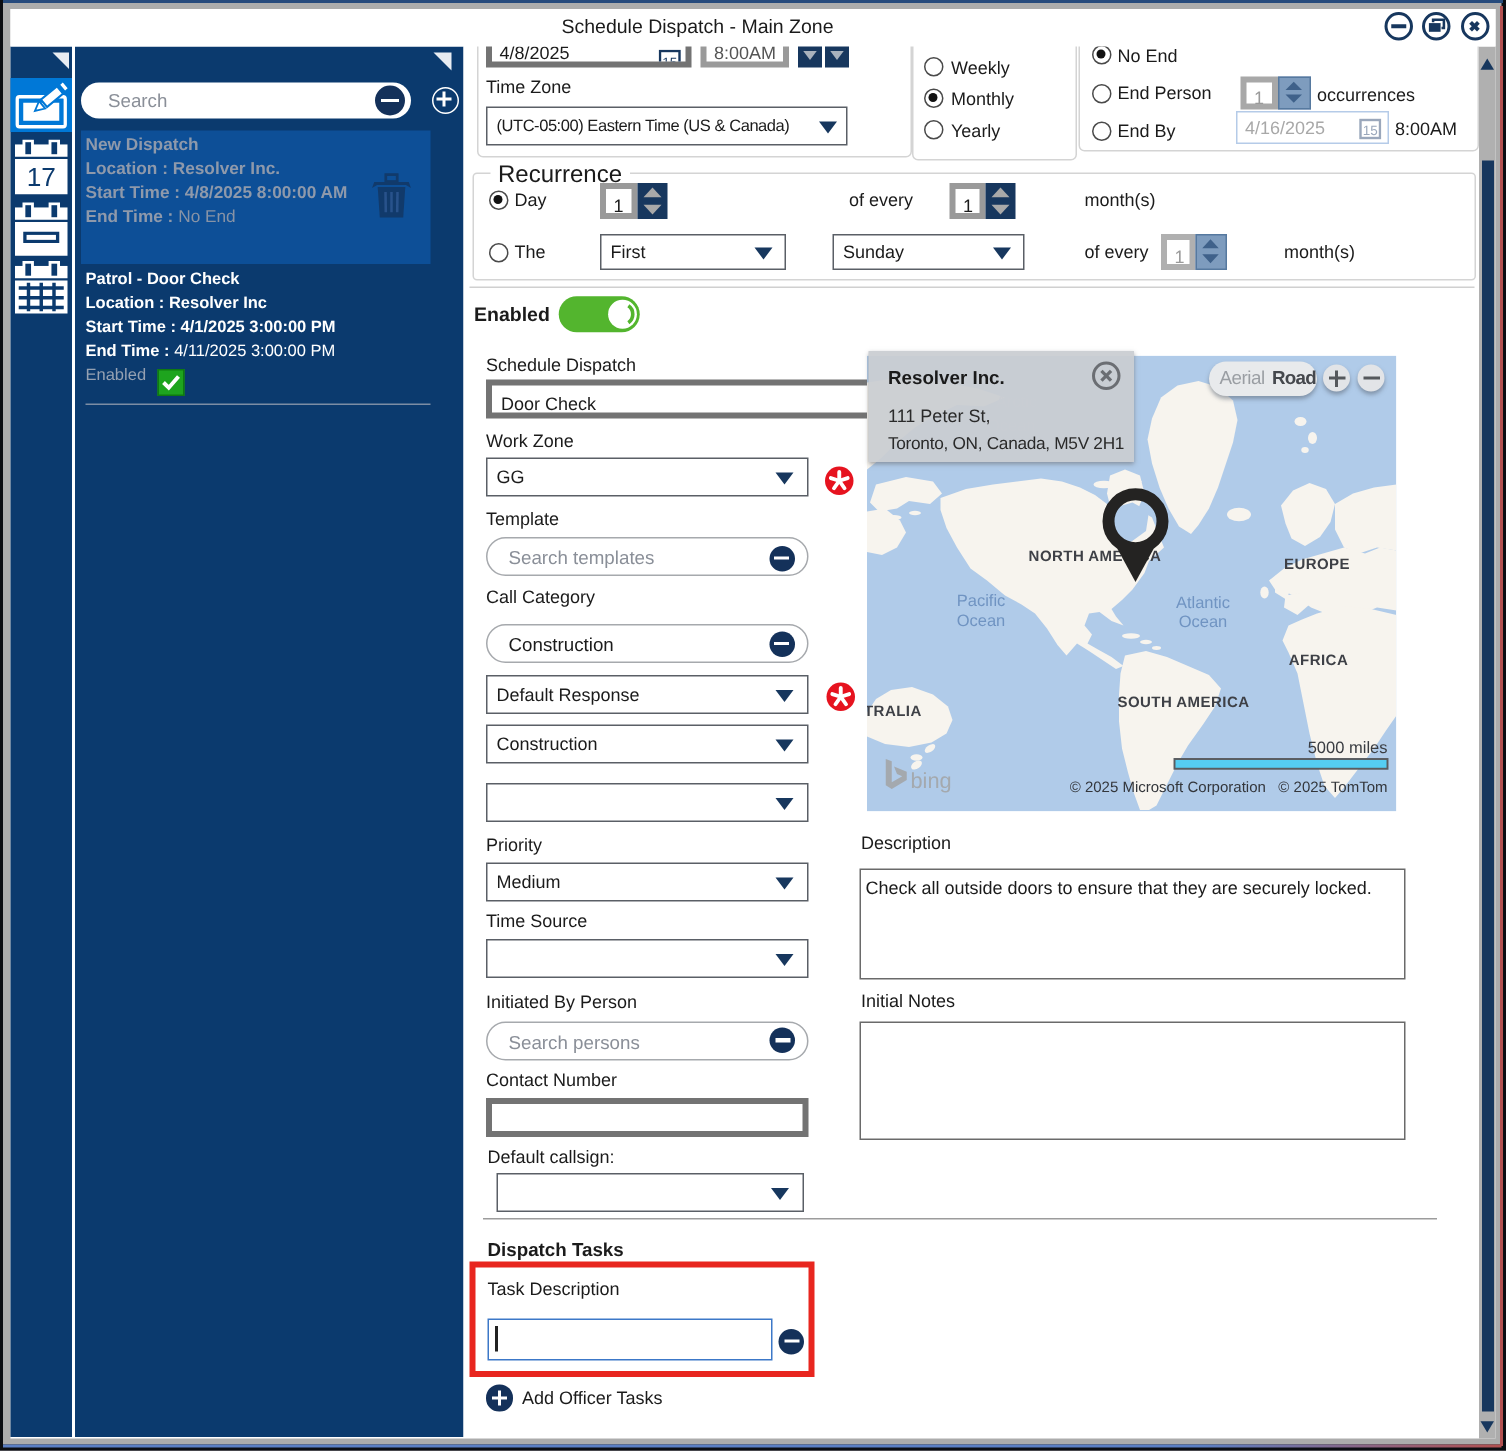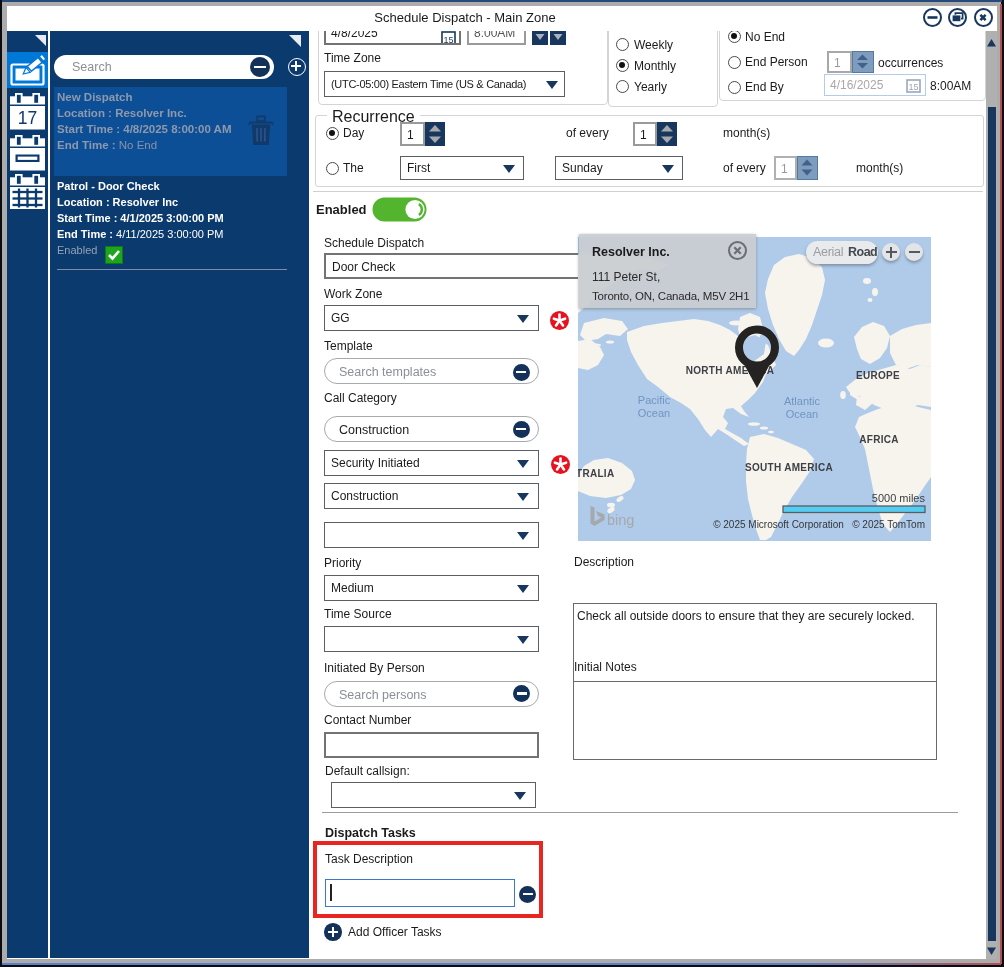--- a/index.html
+++ b/index.html
@@ -6,21 +6,21 @@
     font-family:"Liberation Sans",sans-serif;background:#0b0d12;}
   .abs{position:absolute;}
   #frame{position:absolute;left:2px;top:1px;width:999px;height:962px;background:#acacac;}
   #inner{position:absolute;left:7px;top:6px;width:990px;height:953px;background:#ffffff;}
   #blueline{position:absolute;left:2px;top:963px;width:999px;height:2px;background:linear-gradient(to right,#5b7fc4 0%,#5b7fc4 80%,#b25050 100%);}
   .cbtn{position:absolute;top:8px;width:19px;height:19px;border-radius:50%;border:2.5px solid #17375e;box-sizing:border-box;}
   .lbl{position:absolute;font-size:12px;color:#1b1b1b;white-space:nowrap;}
   .dd{position:absolute;background:#fff;border:1px solid #5a5f66;box-sizing:border-box;font-size:12px;color:#1b1b1b;}
   .dd .tx{position:absolute;left:6px;top:50%;transform:translateY(-50%);white-space:nowrap;}
   .tri{position:absolute;width:0;height:0;border-left:6.5px solid transparent;border-right:6.5px solid transparent;border-top:8.5px solid #17375e;}
-  .inp{position:absolute;background:#fff;border:2px solid #737373;box-sizing:border-box;}
+  .inp{position:absolute;background:#fff;border:4px solid #737373;box-sizing:border-box;}
   .pill{position:absolute;background:#fff;border:1px solid #a6a9ad;border-radius:14px;box-sizing:border-box;font-size:12.5px;color:#8a8f98;}
   .mins{position:absolute;width:17px;height:17px;border-radius:50%;background:#14315a;}
   .mins::after{content:"";position:absolute;left:3.5px;top:7.4px;width:10px;height:2.2px;background:#fff;}
   .mins.big{width:20px;height:20px;}
   .mins.big::after{left:4px;top:8.75px;width:12px;height:2.5px;}
   .radio{position:absolute;width:13px;height:13px;border:1.5px solid #4a4a4a;border-radius:50%;background:#fff;box-sizing:border-box;}
   .radio.sel::after{content:"";position:absolute;left:2px;top:2px;width:6px;height:6px;border-radius:50%;background:#111;}
   .panelb{position:absolute;border:1px solid #d4d4d4;border-radius:4px;}
   .redast{position:absolute;width:19px;height:19px;border-radius:50%;background:#e6131f;}
 </style>
@@ -280,21 +280,21 @@
 <div class="pill" style="left:324px;top:358px;width:215px;height:26px;">
   <span style="position:absolute;left:14px;top:6px;">Search templates</span>
 </div>
 <div class="mins" style="left:512.5px;top:363.5px;"></div>
 <div class="lbl" style="left:324px;top:391px;">Call Category</div>
 <div class="pill" style="left:324px;top:416px;width:215px;height:26px;">
   <span style="position:absolute;left:14px;top:6px;color:#1b1b1b;">Construction</span>
 </div>
 <div class="mins" style="left:512.5px;top:420.5px;"></div>
 <div class="dd" style="left:324px;top:450px;width:215px;height:26px;">
-  <span class="tx">Security Initiated</span>
+  <span class="tx">Default Response</span>
     <span class="tri" style="right:9px;top:9px;"></span>
 </div>
 <div class="redast" style="left:551px;top:455px;">
   <svg width="19" height="19" viewBox="0 0 19 19">
     <g stroke="#fff" stroke-width="2.6" stroke-linecap="round">
       <line x1="9.5" y1="9.5" x2="9.5" y2="3.6"></line>
       <line x1="9.5" y1="9.5" x2="15.1" y2="7.7"></line>
       <line x1="9.5" y1="9.5" x2="13" y2="14.5"></line>
       <line x1="9.5" y1="9.5" x2="6" y2="14.5"></line>
       <line x1="9.5" y1="9.5" x2="3.9" y2="7.7"></line>
@@ -336,21 +336,21 @@
   <div style="position:absolute;left:4px;top:4px;width:1.5px;height:17px;background:#222;"></div>
 </div>
 <div class="mins" style="left:519px;top:885.5px;"></div>
 <div class="abs" style="left:324px;top:923px;width:17.5px;height:17.5px;border-radius:50%;background:#14315a;">
   <div style="position:absolute;left:3.6px;top:7.85px;width:10.3px;height:1.9px;background:#fff;"></div>
   <div style="position:absolute;left:7.85px;top:3.6px;width:1.9px;height:10.3px;background:#fff;"></div>
 </div>
 <div class="lbl" style="left:348px;top:925px;">Add Officer Tasks</div>
 
 <div class="lbl" style="left:574px;top:555px;">Description</div>
-<div class="abs" style="left:573px;top:603px;width:364px;height:92px;background:#fff;border:1px solid #6a6a6a;box-sizing:border-box;">
+<div class="abs" style="left:573px;top:579px;width:364px;height:74px;background:#fff;border:1px solid #6a6a6a;box-sizing:border-box;">
   <div style="position:absolute;left:3px;top:5px;font-size:12px;color:#1b1b1b;">Check all outside doors to ensure that they are securely locked.</div>
 </div>
 <div class="lbl" style="left:574px;top:660px;">Initial Notes</div>
 <div class="abs" style="left:573px;top:681px;width:364px;height:79px;background:#fff;border:1px solid #6a6a6a;box-sizing:border-box;"></div>
 
 <div id="map" class="abs" style="left:578px;top:237px;width:353px;height:304px;overflow:hidden;">
 <svg width="353" height="304" viewBox="0 0 353 304" font-family="Liberation Sans">
   <rect width="353" height="304" fill="#b0cbe9"></rect>
   <g fill="#f7f4ee" stroke="none">
 

